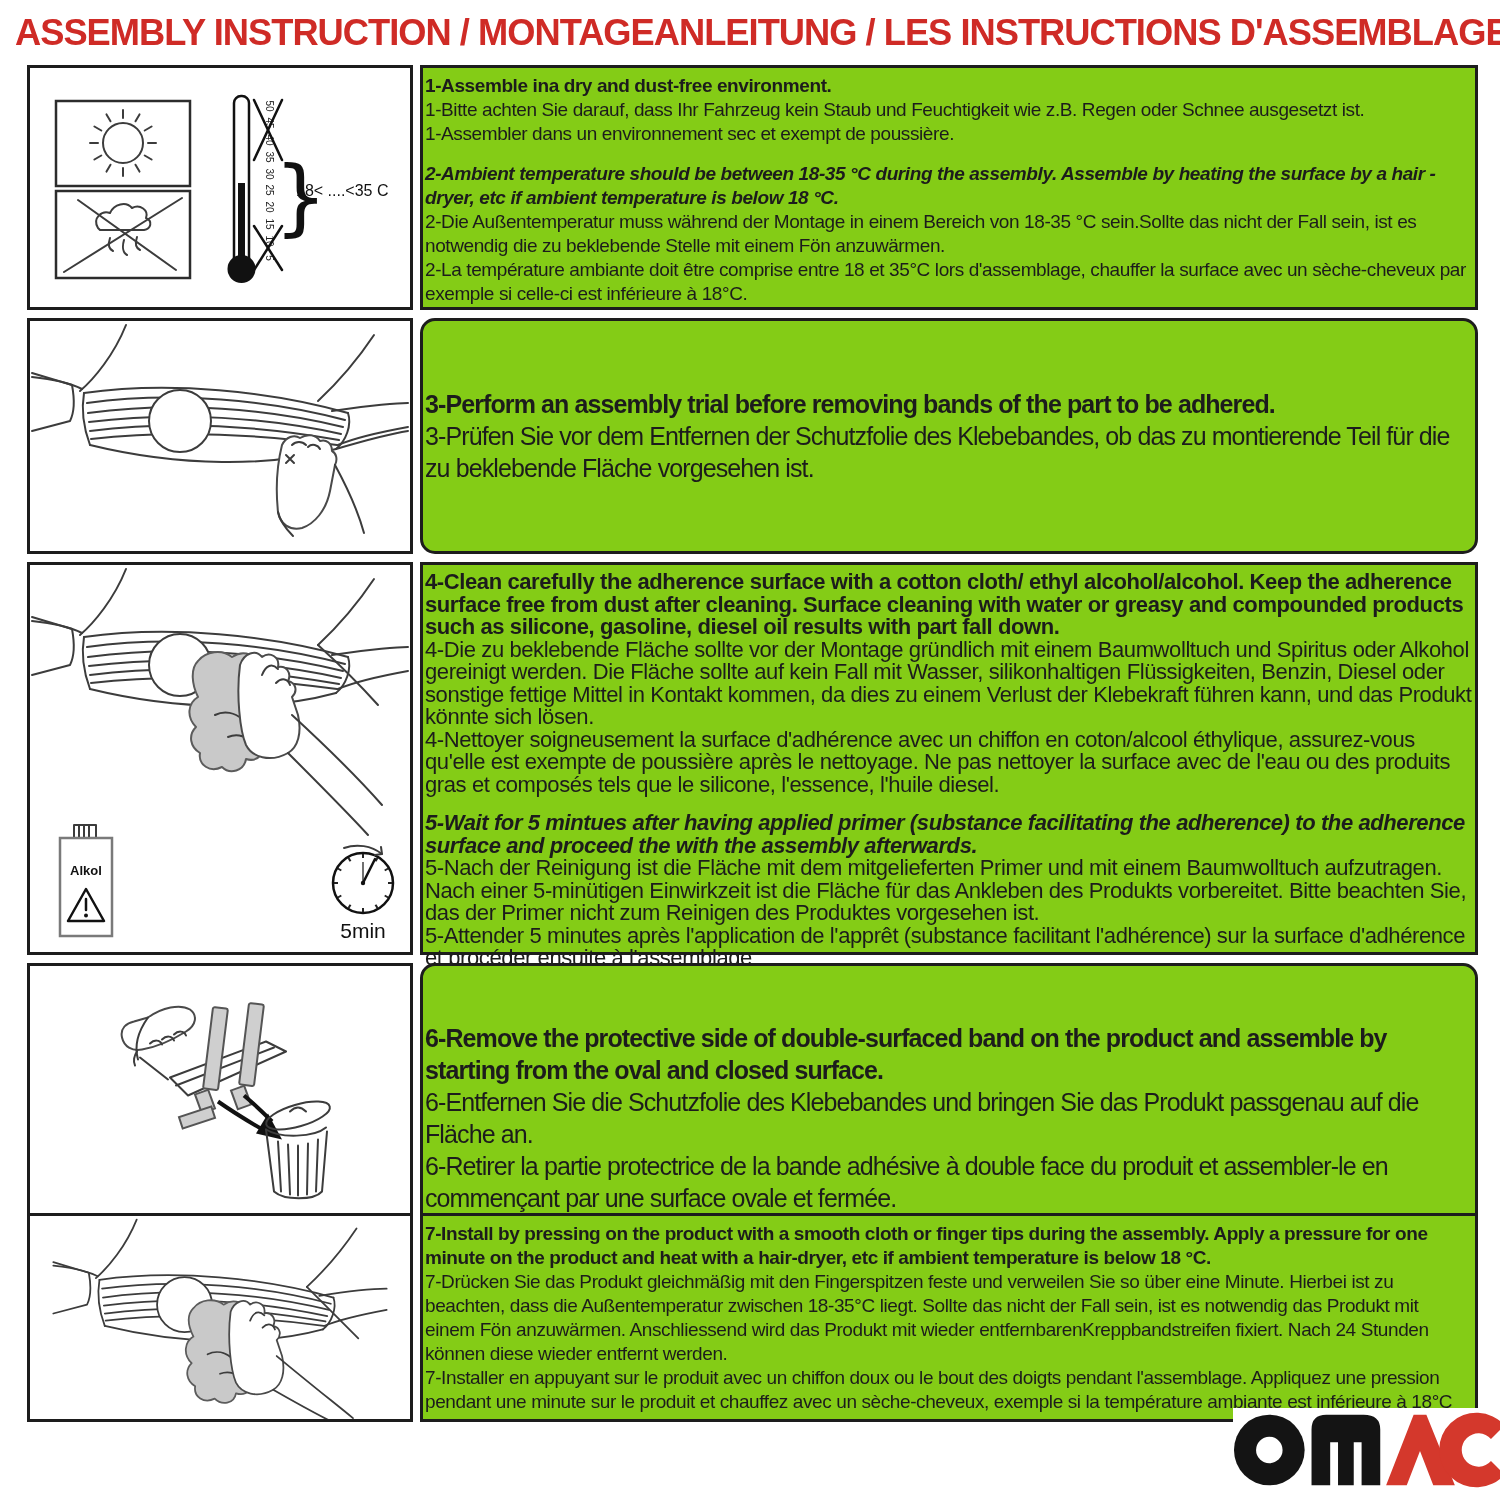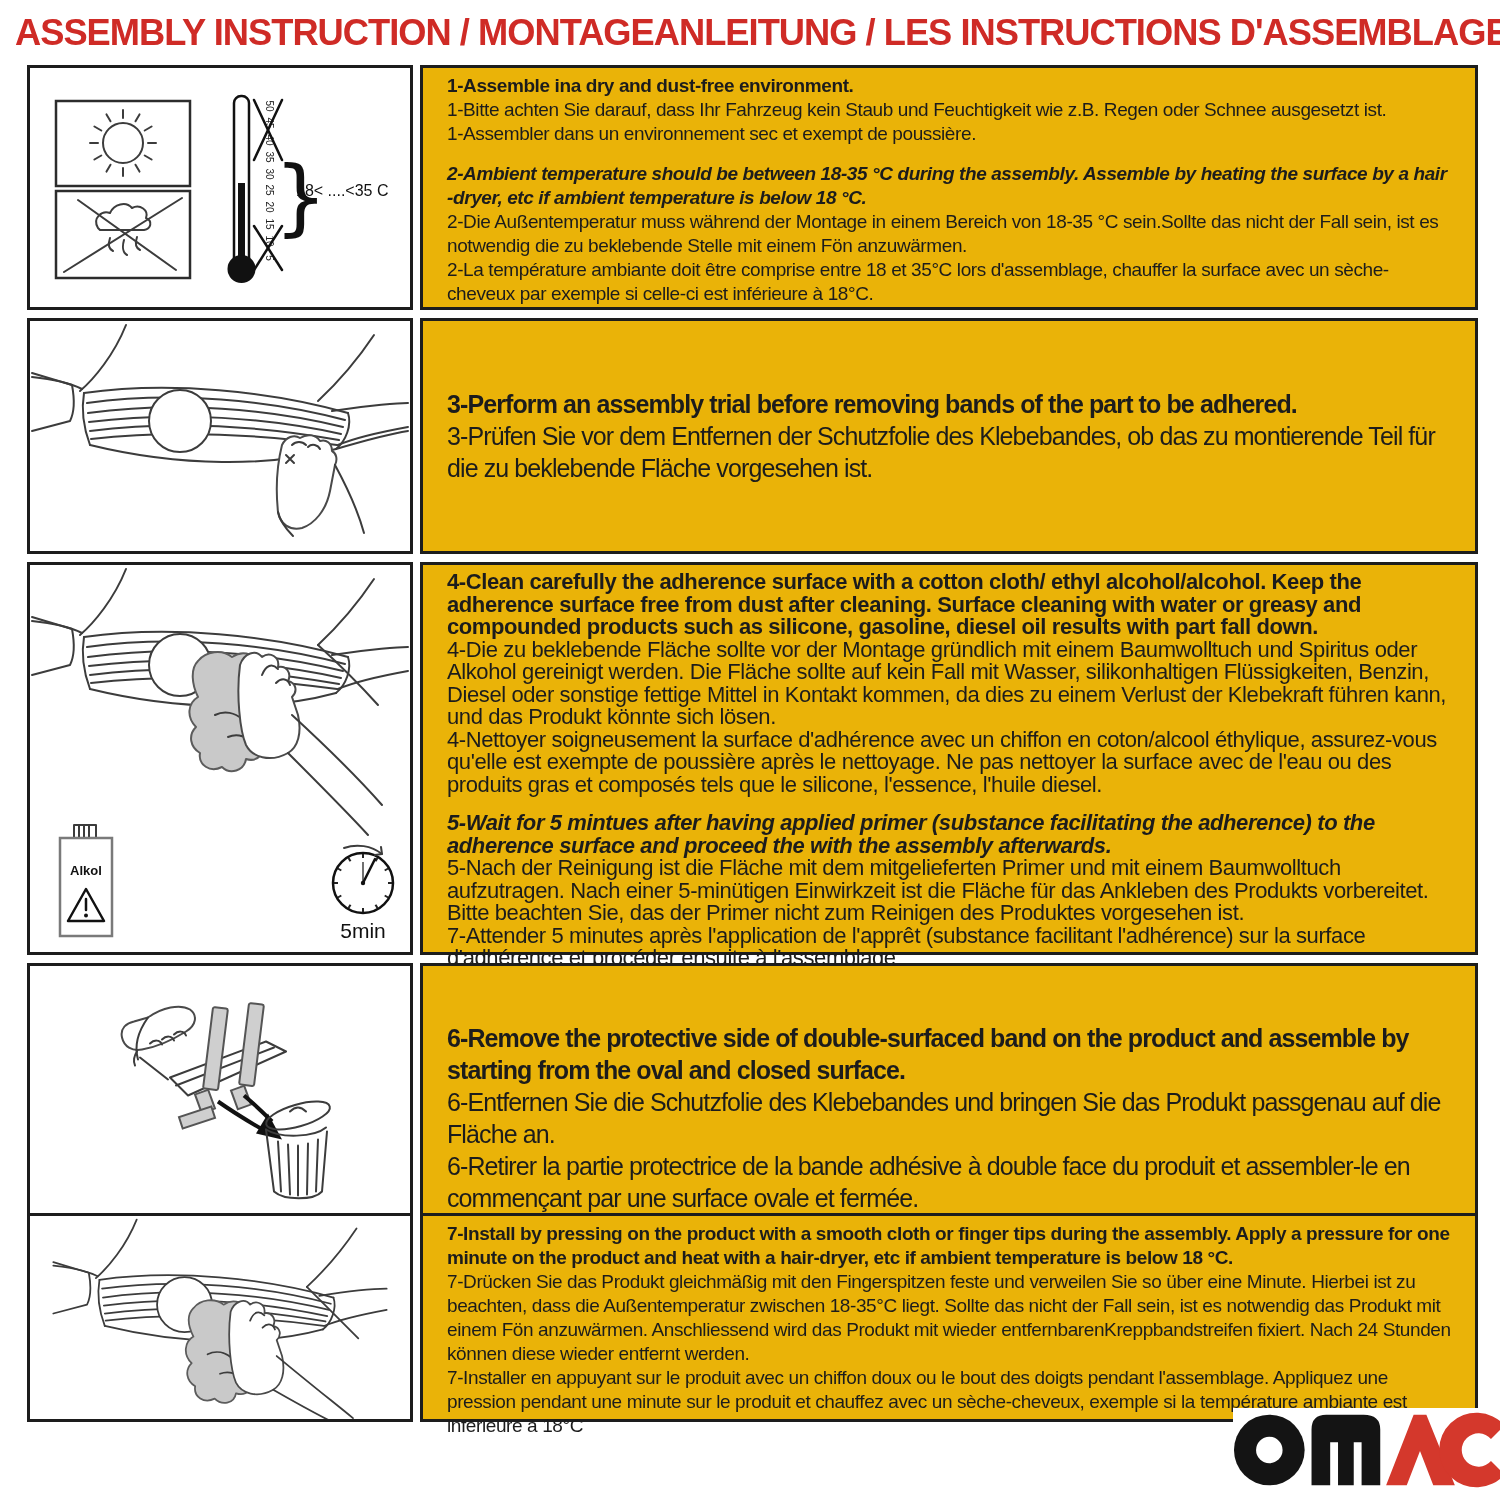--- a/index.html
+++ b/index.html
@@ -8,23 +8,23 @@
          font-size:37px;font-weight:800;letter-spacing:-1px;color:#cf2b26;white-space:nowrap;
          transform:scaleX(.98);transform-origin:center;}
   .row{position:absolute;left:0;width:1500px;}
   .row1{top:65px;height:245px}
   .row2{top:318px;height:236px}
   .row3{top:562px;height:393px}
   .row4{top:963px;height:309px}
   .row5{top:1213px;height:209px}
   .imgbox{position:absolute;left:27px;top:0;bottom:0;width:386px;border:3px solid #1d1d1d;background:#fff;box-sizing:border-box;}
   .imgbox svg{display:block;width:100%;height:100%;}
-  .txtbox{position:absolute;left:420px;top:0;bottom:0;width:1058px;border:3px solid #1d1d1d;background:#eab308;box-sizing:border-box;
-          padding:6px 24px;display:flex;flex-direction:column;}
-  .txtbox.center{justify-content:center;}
+  .txtbox{position:absolute;left:420px;top:0;bottom:0;width:1058px;border:3px solid #1d1d1d;background:#84cc16;box-sizing:border-box;
+          padding:6px 2px;display:flex;flex-direction:column;}
+  .txtbox.center{justify-content:center;border-radius:15px;}
   .txtbox p{margin:0;}
   .small p{font-size:19px;line-height:24px;letter-spacing:-0.4px;}
   .tiny  p{font-size:22px;line-height:22.5px;letter-spacing:-0.4px;}
   .big   p{font-size:25px;line-height:32px;letter-spacing:-0.9px;}
   .b{font-weight:bold;}
   .gap{margin-top:16px !important;font-style:italic;}
   
   .ln{fill:none;stroke:#3c3c3c;stroke-width:2;stroke-linecap:round;stroke-linejoin:round;}
   .lnk{fill:none;stroke:#111;stroke-width:2.5;stroke-linecap:round;stroke-linejoin:round;}
   .sb{fill:none;stroke:#2c2c2c;stroke-width:2.5;}
@@ -222,21 +222,21 @@
           <text class="svgtxt" x="333" y="373" font-size="21" text-anchor="middle">5min</text>
         </g>
       </svg>
     </div>
     <div class="txtbox tiny">
       <p class="b">4-Clean carefully the adherence surface with a cotton cloth/ ethyl alcohol/alcohol. Keep the adherence surface free from dust after cleaning. Surface cleaning with water or greasy and compounded products such as silicone, gasoline, diesel oil results with part fall down.</p>
       <p>4-Die zu beklebende Fläche sollte vor der Montage gründlich mit einem Baumwolltuch und Spiritus oder Alkohol gereinigt werden. Die Fläche sollte auf kein Fall mit Wasser, silikonhaltigen Flüssigkeiten, Benzin, Diesel oder sonstige fettige Mittel in Kontakt kommen, da dies zu einem Verlust der Klebekraft führen kann, und das Produkt könnte sich lösen.</p>
       <p>4-Nettoyer soigneusement la surface d'adhérence avec un chiffon en coton/alcool éthylique, assurez-vous qu'elle est exempte de poussière après le nettoyage. Ne pas nettoyer la surface avec de l'eau ou des produits gras et composés tels que le silicone, l'essence, l'huile diesel.</p>
       <p class="b gap">5-Wait for 5 mintues after having applied primer (substance facilitating the adherence) to the adherence surface and proceed the with the assembly afterwards.</p>
       <p>5-Nach der Reinigung ist die Fläche mit dem mitgelieferten Primer und mit einem Baumwolltuch aufzutragen. Nach einer 5-minütigen Einwirkzeit ist die Fläche für das Ankleben des Produkts vorbereitet. Bitte beachten Sie, das der Primer nicht zum Reinigen des Produktes vorgesehen ist.</p>
-      <p>7-Attender 5 minutes après l'application de l'apprêt (substance facilitant l'adhérence) sur la surface d'adhérence et procéder ensuite à l'assemblage</p>
+      <p>5-Attender 5 minutes après l'application de l'apprêt (substance facilitant l'adhérence) sur la surface d'adhérence et procéder ensuite à l'assemblage</p>
     </div>
   </section>
 
   <section class="row row4">
     <div class="imgbox">
       <svg viewBox="0 0 380 236">
         <g>
           <path class="hand" d="M118,18 C132,8 150,4 160,10 C168,16 166,26 156,32 C140,42 124,48 112,50 C102,52 94,47 92,38 C90,29 96,24 104,22 Z"></path>
           <path class="ln" d="M120,44 C124,40 130,40 132,45"></path>
           <path class="ln" d="M132,40 C136,36 142,36 144,41"></path>

